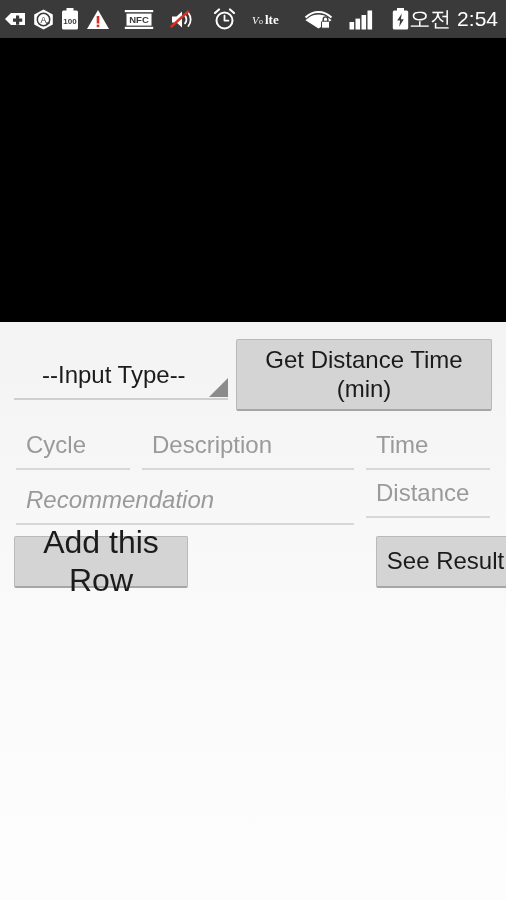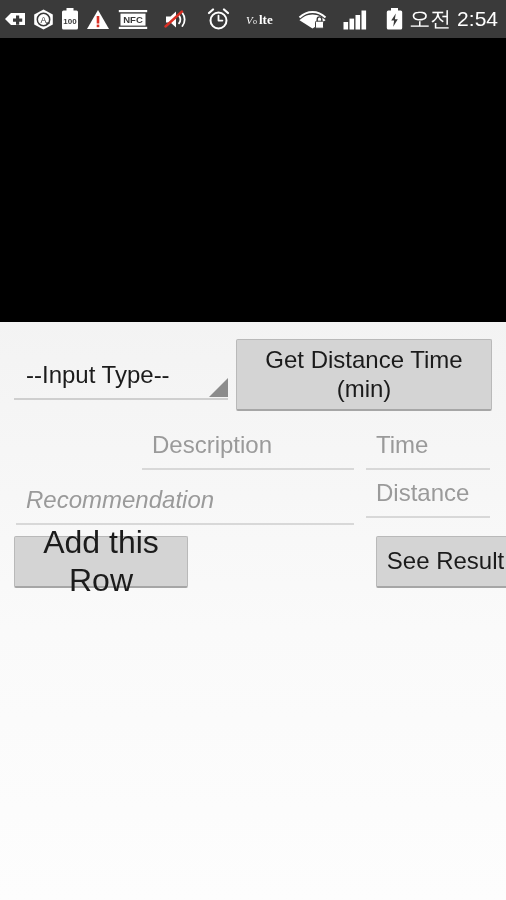--- a/index.html
+++ b/index.html
@@ -49,21 +49,20 @@
     align-items: center;
     justify-content: center;
     height: 26px;
   }
   .sb-clock {
     color: #ffffff;
     font-size: 21px;
     font-family: "Liberation Sans", sans-serif;
     letter-spacing: 0px;
     white-space: nowrap;
-    margin-left: 6px;
     padding-right: 2px;
   }
 
   
   .black-area {
     position: absolute;
     left: 0; top: 38px;
     width: 506px;
     height: 284px;
     background: #000000;
@@ -91,21 +90,21 @@
     top: 22px;
     width: 214px;
     height: 56px;
     border-bottom: 2px solid #cfcfcf;
     box-sizing: border-box;
     background: transparent;
     cursor: pointer;
   }
   .spinner-label {
     position: absolute;
-    left: 12px;
+    left: 28px;
     bottom: 9px;
     font-size: 24px;
     color: #1c1c1c;
     white-space: nowrap;
     font-family: "Liberation Sans", sans-serif;
   }
   .spinner-caret {
     position: absolute;
     right: 0px;
     bottom: 1px;
@@ -306,20 +305,21 @@
       </div>
 
       <div class="btn btn-get-time">
         <span>
           <span>Get Distance Time</span><br>
           <span>(min)</span>
         </span>
       </div>
     </div>
 
+    <input class="field f-cycle" type="text" placeholder="Cycle" style="">
 
     <input class="field f-time" type="text" placeholder="Time" style="">
 
     <input class="field f-description" type="text" placeholder="Description" style="">
 
     <input class="field f-recommend" type="text" placeholder="Recommendation" style="">
 
     <input class="field f-distance" type="text" placeholder="Distance" style="">
 
     <div class="btn btn-add">

